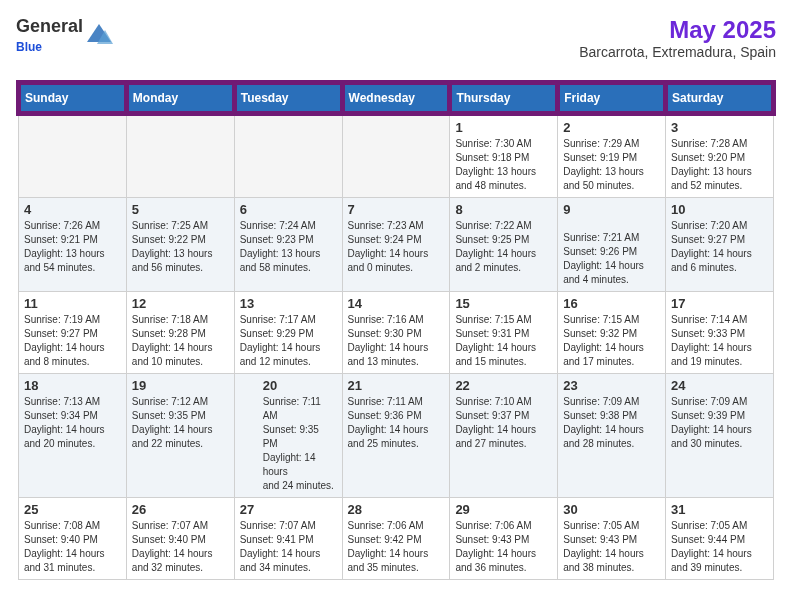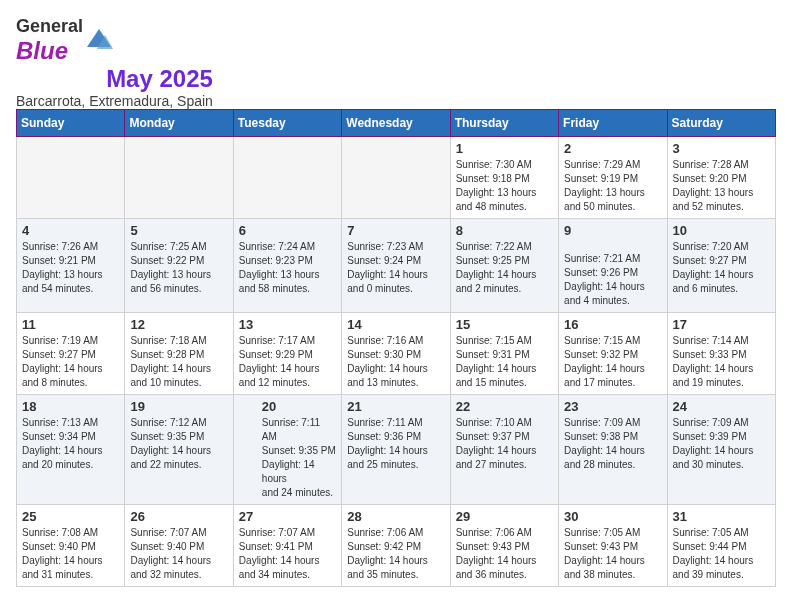--- a/index.html
+++ b/index.html
@@ -7,37 +7,35 @@
       font-family: Arial, sans-serif;
       background: #fff;
       width: 792px;
       min-height: 612px;
       padding: 16px;
     }
     .header-area {
       display: flex;
       justify-content: space-between;
       align-items: flex-start;
-      margin-bottom: 0;
-      flex-direction: column;
+      margin-bottom: 20px;
     }
     .logo {
       display: flex;
       align-items: center;
     }
     .logo-text-general {
       font-size: 18px;
       font-weight: bold;
       color: #333;
     }
     .logo-text-blue {
-      font-size: 24px;
-      font-weight: bold;
-      color: #a21caf;
-      font-style: italic;
+      font-size: 12px;
+      font-weight: bold;
+      color: #1d4ed8;
     }
     .logo-icon {
       width: 28px;
       height: 28px;
       margin-left: 2px;
     }
     .title-area {
       text-align: right;
     }
     .month-title {
@@ -54,21 +52,21 @@
       border-collapse: collapse;
       table-layout: fixed;
     }
     th {
       background-color: #2a6fba;
       color: #fff;
       font-size: 12px;
       font-weight: bold;
       padding: 6px 4px;
       text-align: left;
-      border: 1px solid #701a75;
+      border: 5px solid #701a75;
     }
     td {
       border: 1px solid #d0d0d0;
       vertical-align: top;
       padding: 4px 5px;
       font-size: 10px;
       color: #333;
       background: #fff;
       height: 82px;
     }

